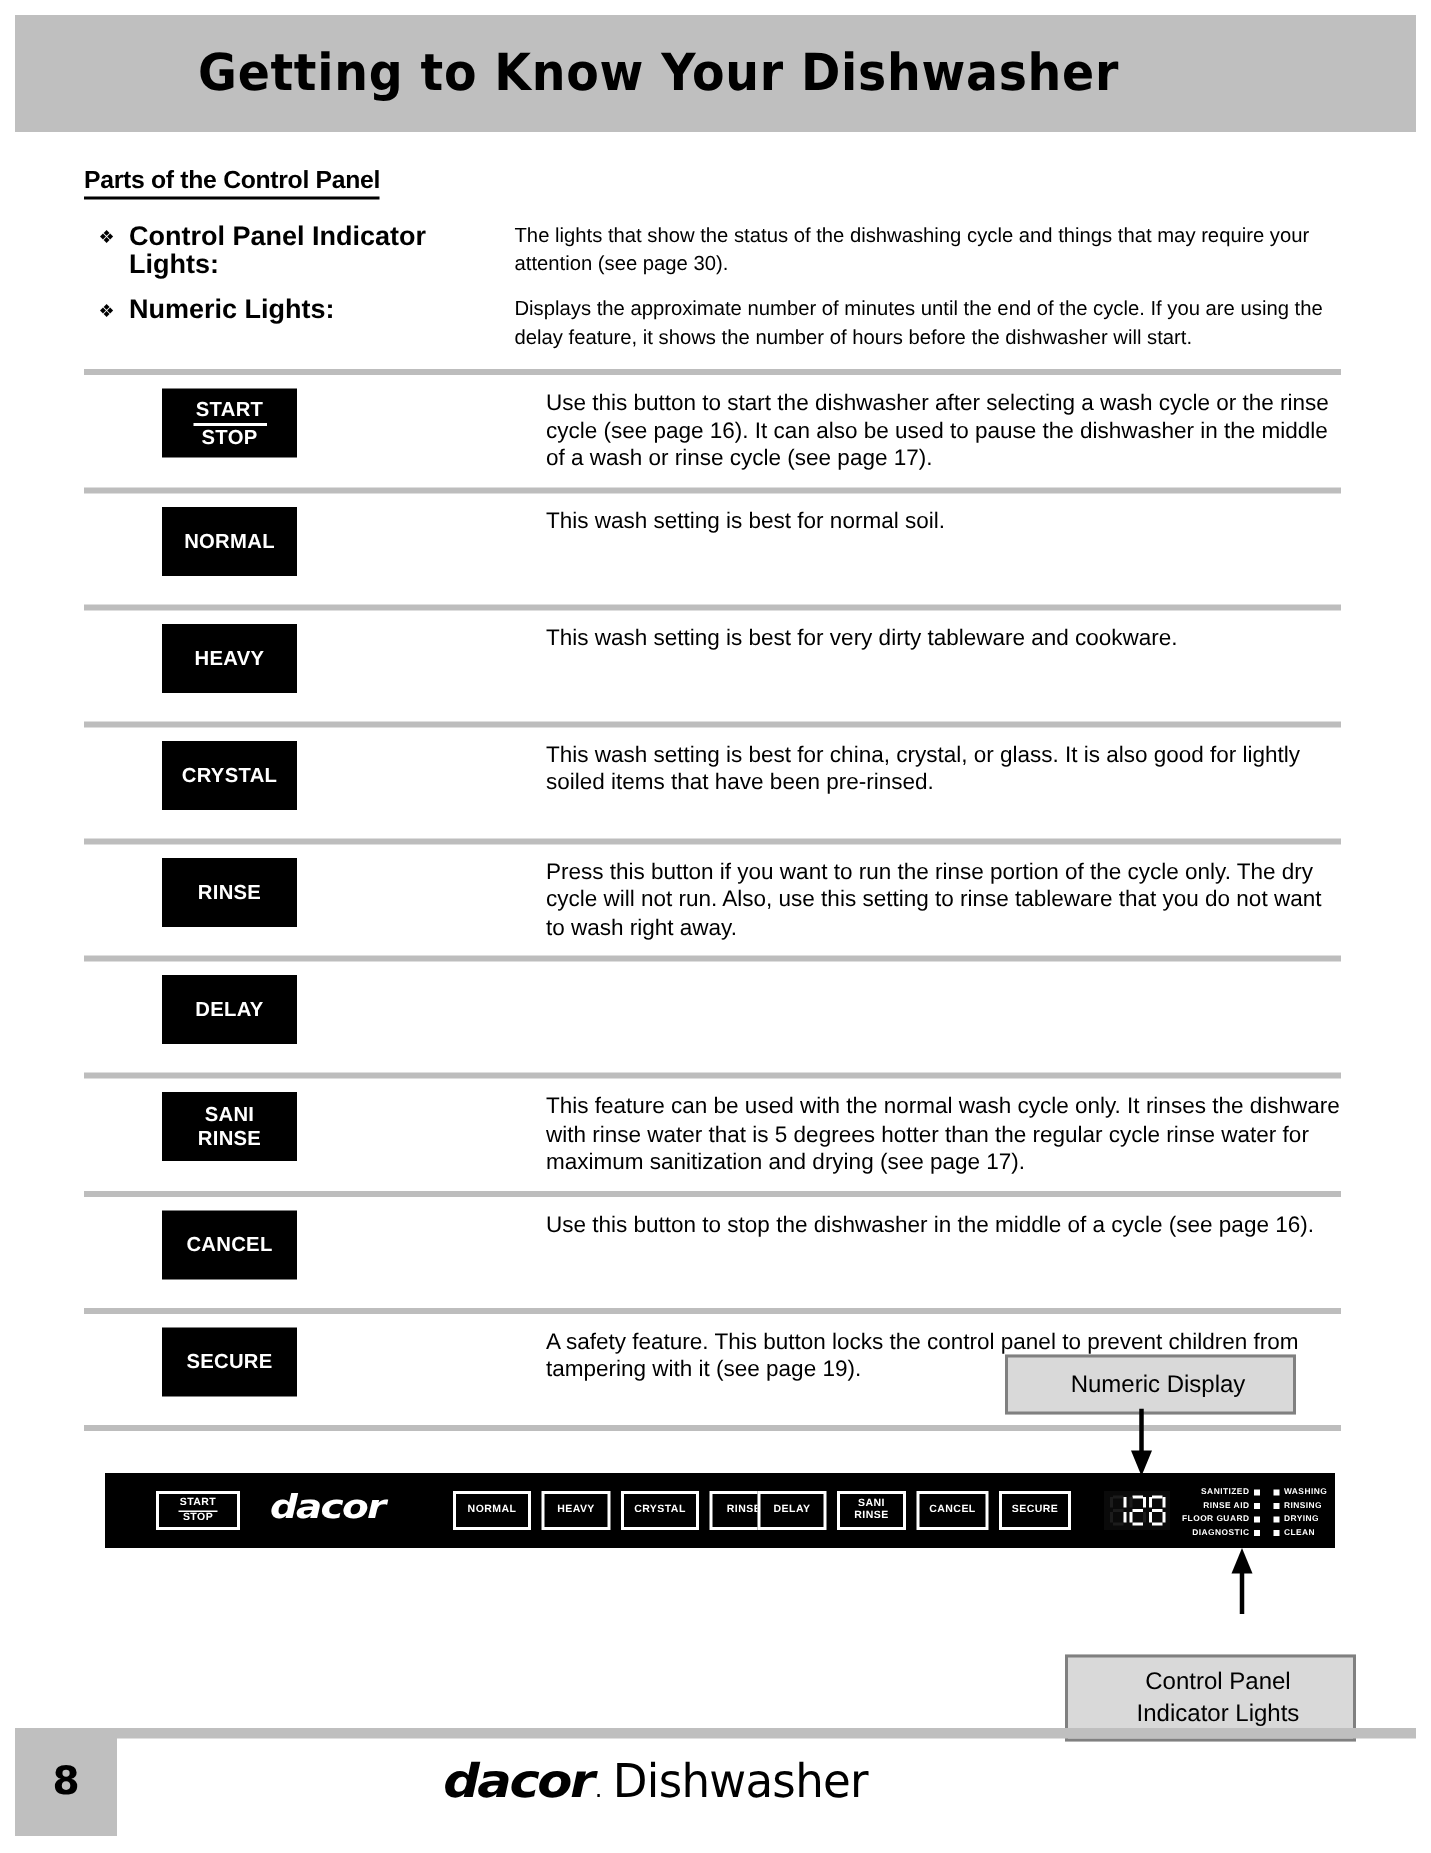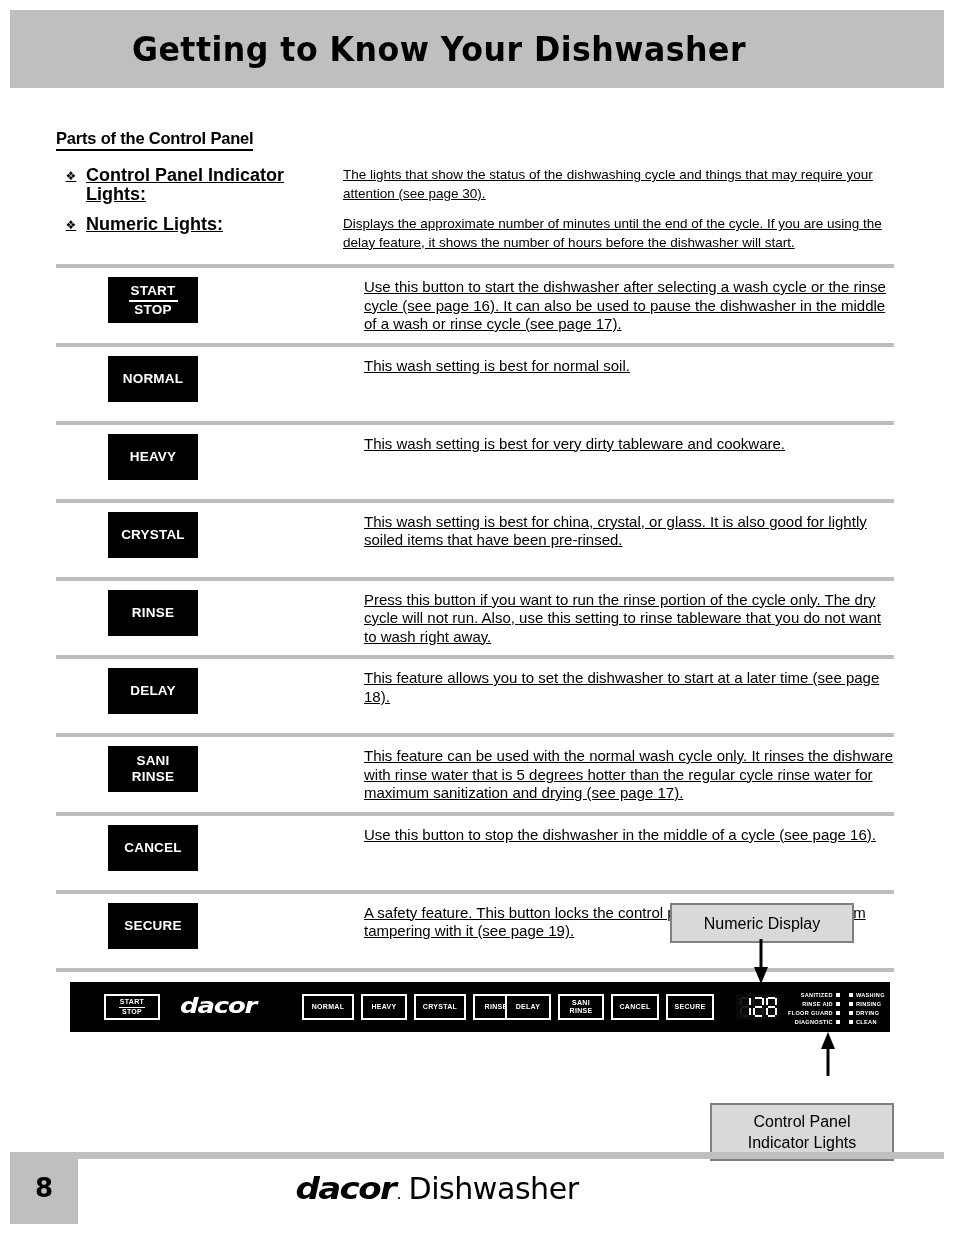--- a/index.html
+++ b/index.html
@@ -35,23 +35,22 @@
     font-family: "DejaVu Sans", sans-serif;
     transform: scaleX(0.93);
     transform-origin: left center;
     white-space: nowrap;
   }
 
   
   .content {
     position: absolute;
     left: 56px;
-    top: 129px;
+    top: 111px;
     width: 838px;
-    text-decoration: underline;
   }
 
   .section-title {
     font-size: 16.5px;
     font-weight: bold;
     border-bottom: 2px solid #000;
     display: inline-block;
     padding-bottom: 1px;
     letter-spacing: -0.2px;
   }
@@ -145,20 +144,21 @@
   .callout {
     position: absolute;
     background: #d9d9d9;
     border: 2px solid #808080;
     display: flex;
     align-items: center;
     justify-content: center;
     text-align: center;
     font-size: 16px;
     line-height: 21px;
+    padding-left: 10px;
   }
   #callout-numeric {
     left: 670px;
     top: 903px;
     width: 180px;
     height: 36px;
   }
   #callout-indicator {
     left: 710px;
     top: 1075px;
@@ -402,21 +402,20 @@
       <div class="desc-cell">Press this button if you want to run the rinse portion of the cycle only. The dry cycle will not run. Also, use this setting to rinse tableware that you do not want to wash right away.</div>
     </div>
 
     <div class="rule"></div>
     <div class="btn-row">
       <div class="btn-cell">
         <div class="panel-key">
           <span>DELAY</span>
         </div>
       </div>
-      <div class="desc-cell">This feature allows you to set the dishwasher to start at a later time (see page 18).</div>
     </div>
 
     <div class="rule"></div>
     <div class="btn-row">
       <div class="btn-cell">
         <div class="panel-key">
           <span>SANI</span>
           <span>RINSE</span>
         </div>
       </div>

